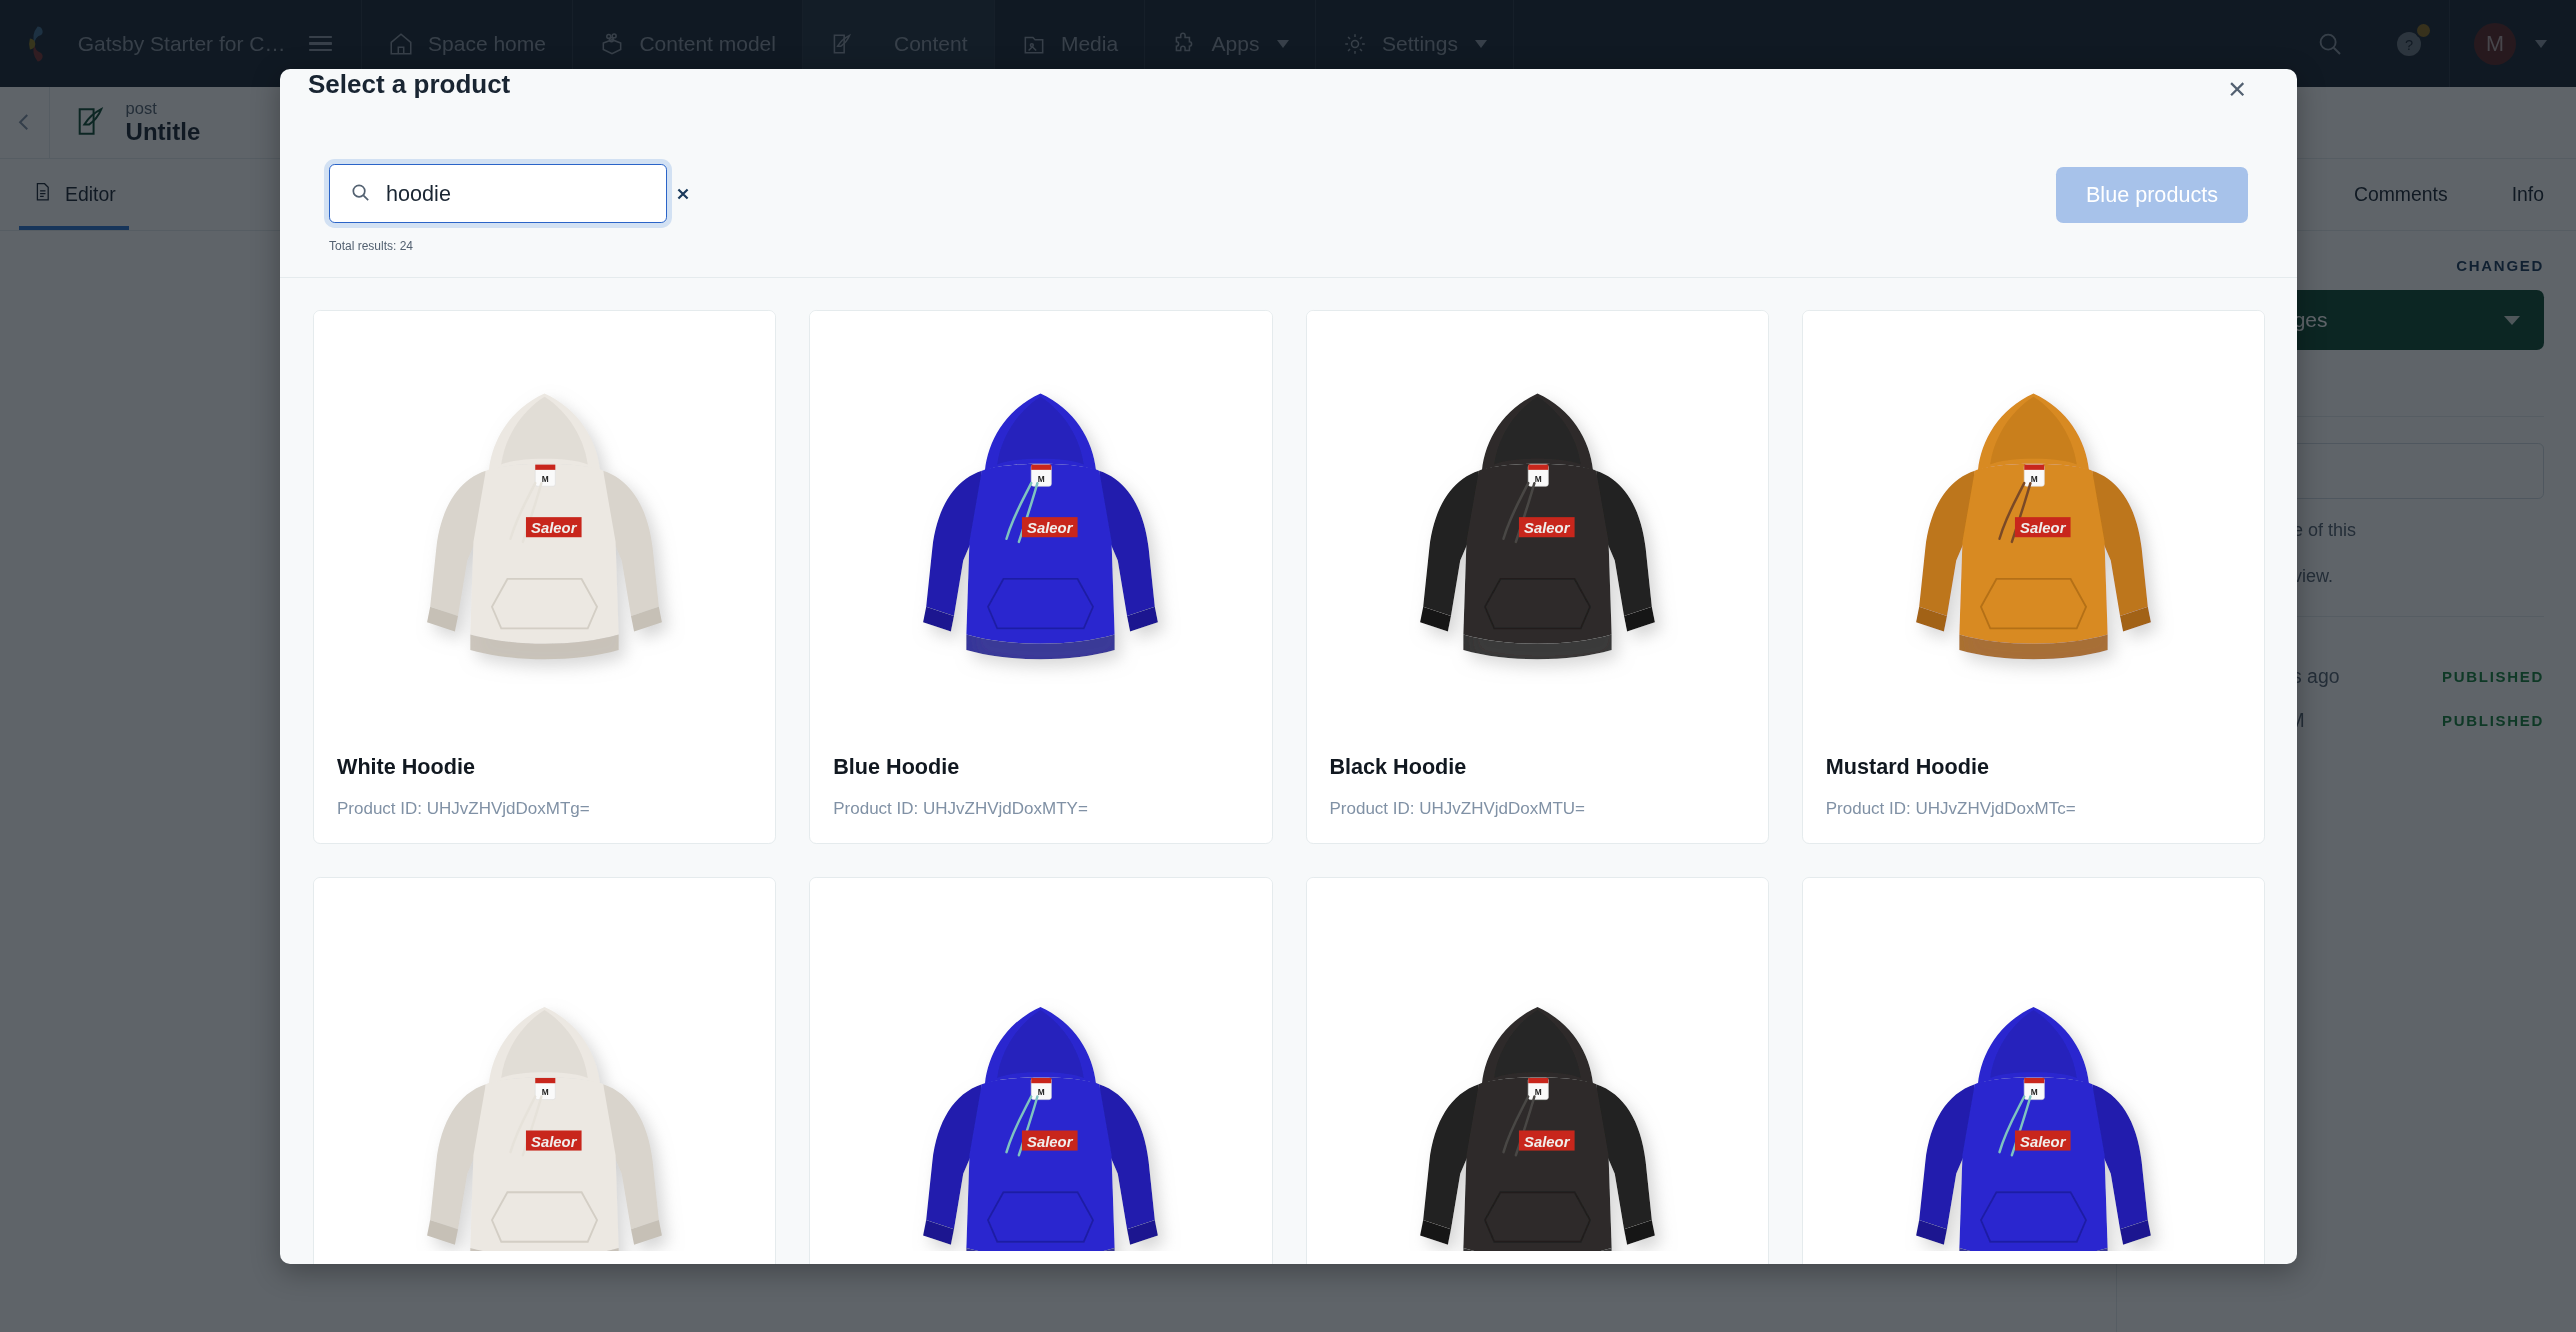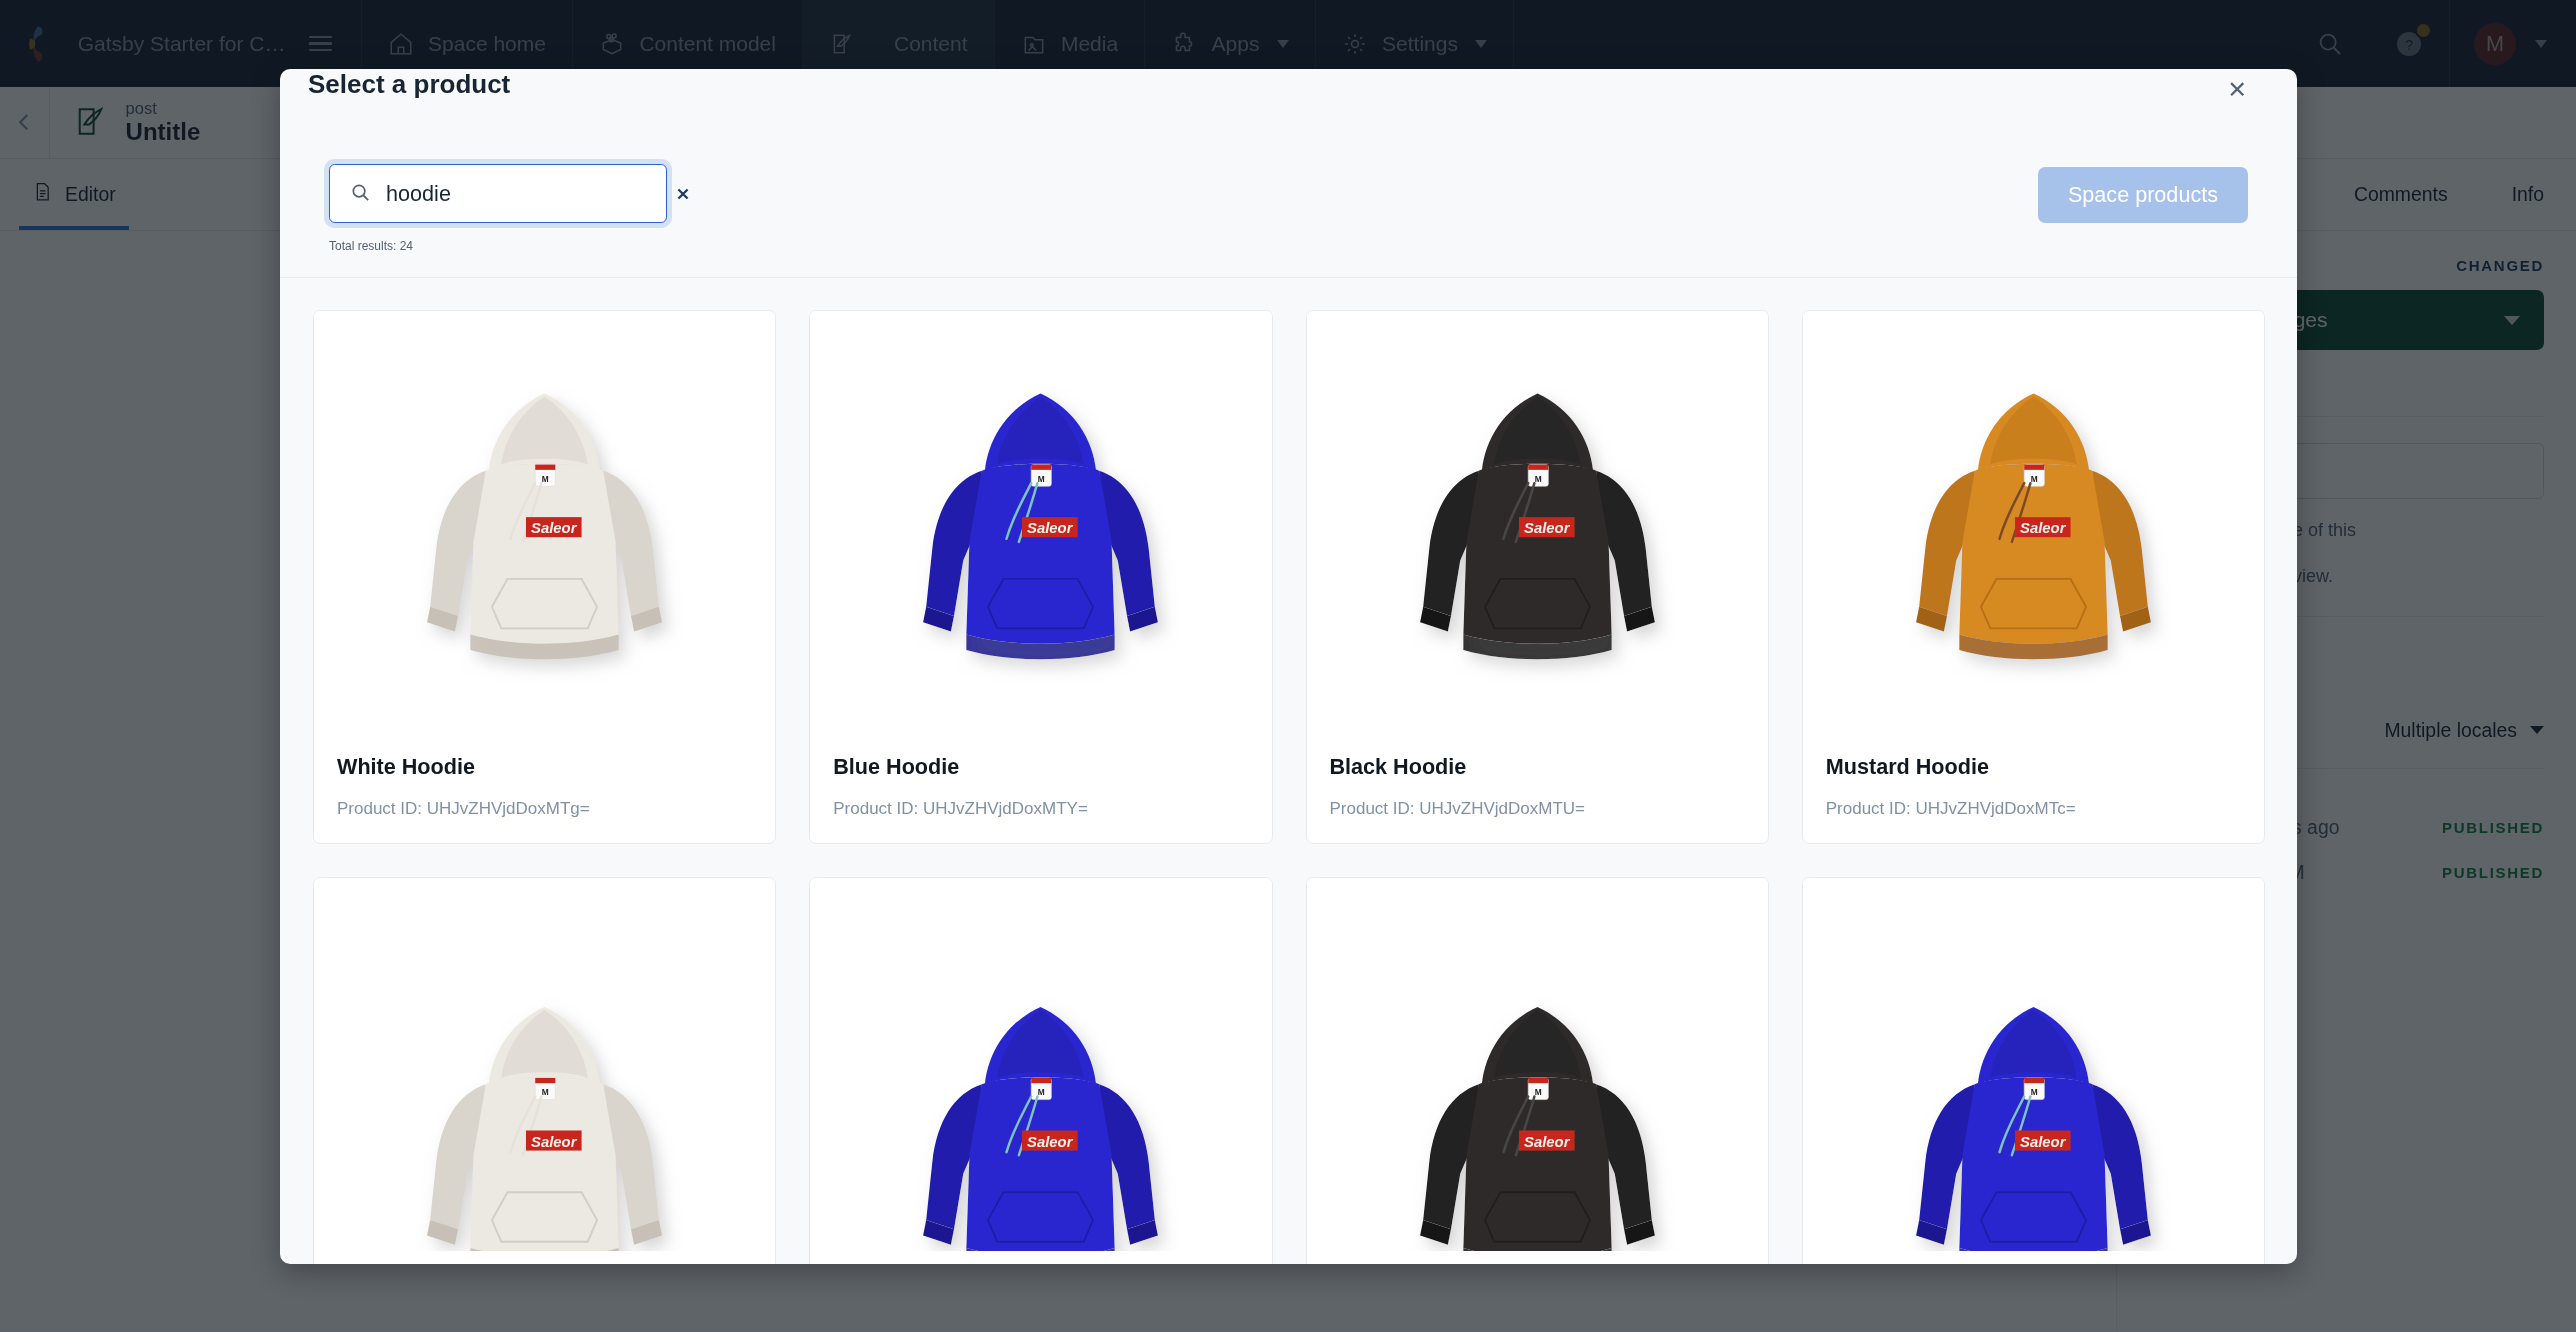--- a/index.html
+++ b/index.html
@@ -370,27 +370,20 @@
       </div>
       <div class="sb-sub">a minute ago</div>
     </div>
     <div class="sb-section">
       <div class="sb-outline-btn">
         <span>Open preview</span>
       </div>
       <div class="sb-help">for the content type of this</div>
       <div class="sb-help">ustom content preview.</div>
     </div>
-    <div class="sb-section">
-      <div class="sb-help">this entry.</div>
-      <div class="sb-row" style="margin-top:30px;">
-        <span>Multiple locales</span>
-        <span class="caret-dark"></span>
-      </div>
-    </div>
     <div class="sb-section" style="border-bottom:none;min-height:216px;">
       <div class="sb-status-row">
         <span class="sb-status-left">
           <span class="circle-o"></span>
           <span>a few minutes ago</span>
         </span>
         <span class="sb-label green">PUBLISHED</span>
       </div>
       <div class="sb-status-row">
         <span class="sb-status-left">
@@ -427,21 +420,21 @@
         </span>
         <input class="search-input" type="text" value="hoodie" style="">
         <span class="clear-btn">
           <svg width="20" height="20" viewBox="0 0 24 24" fill="none" stroke="#1a3a5c" stroke-width="2.6">
               <path d="M6.5 6.5l11 11M17.5 6.5l-11 11"></path>
             </svg>
         </span>
       </div>
       <div class="results-count">Total results: 24</div>
     </div>
-    <button class="save-btn">Space products</button>
+    <button class="save-btn">Blue products</button>
   </div>
 
   <div class="modal-body">
     <div class="grid" id="grid-row1">
         <div class="card">
       <div class="card-img">
 
   <svg class="hoodie-svg" viewBox="0 0 200 200" xmlns="http://www.w3.org/2000/svg">
     <defs>
       <filter id="shSaleorWhiteHoodiea" x="-30%" y="-30%" width="170%" height="170%">

